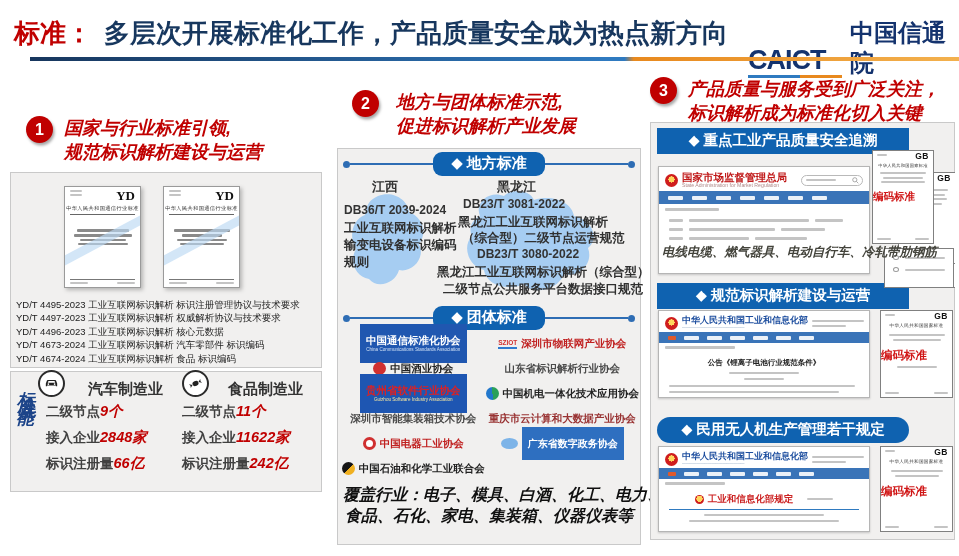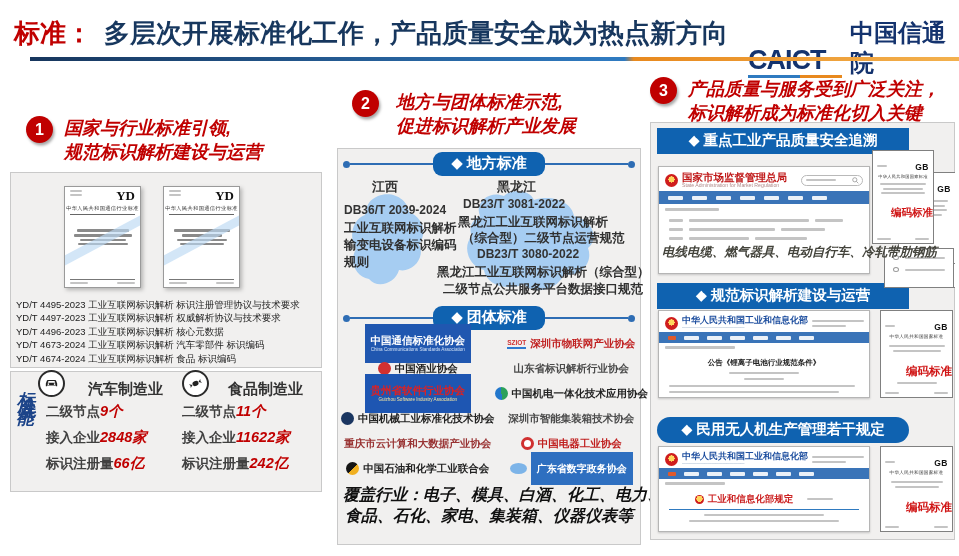--- a/index.html
+++ b/index.html
@@ -105,27 +105,27 @@
   .caption { position:absolute; z-index:6; font-size:12.5px; font-weight:bold; font-style:italic; color:#44443c; white-space:nowrap; }
   .rows { padding:4px 10px; display:flex; flex-direction:column; gap:6px; }
   .rrow { display:flex; gap:6px; align-items:center; }
   .notice { text-align:center; font-size:7.5px; font-weight:bold; color:#222; margin-top:6px; white-space:nowrap; }
   .notice3 { display:flex; align-items:center; justify-content:center; gap:4px; margin-top:5px; }
   .notice3 .emb { width:9px; height:9px; }
   .notice3 .tx { font-size:9.5px; font-weight:bold; color:#c22; white-space:nowrap; }
   .bluehr { border-top:1.5px solid #2f7ac0; margin:3px 10px 0; }
   .cbar { margin:4px auto 0; }
   .gb-doc { position:absolute; background:#fff; border:1px solid #808080; overflow:hidden; }
-  .gb-top { display:flex; justify-content:space-between; padding:11px 4px 0; }
+  .gb-top { display:flex; justify-content:space-between; padding:0 4px 0; }
   .gb-top .b { width:10px; height:2px; margin-top:3px; }
   .gb-lab { font-weight:bold; font-size:8.5px; color:#111; letter-spacing:.5px; }
   .gb-head { font-size:4.6px; color:#333; text-align:center; white-space:nowrap; margin-top:2px; letter-spacing:.3px; }
   .gb-mid { display:flex; flex-direction:column; align-items:center; gap:2.5px; margin-top:6px; }
   .gb-mid .b { height:2px; }
-  .code-std { color:#d01616; font-weight:bold; font-size:11.5px; text-align:right; margin-top:12px; white-space:nowrap; }
+  .code-std { color:#d01616; font-weight:bold; font-size:11.5px; text-align:left; margin-top:7px; white-space:nowrap; }
   .gb-bot { position:absolute; bottom:3px; left:4px; right:4px; display:flex; justify-content:space-between; }
   .gb-bot .b { width:14px; height:2px; }
 </style>
 </head>
 <body>
 
 <div class="page">
 
   <div class="hdr-title">
     <span class="hdr-red">标准：</span><span class="hdr-blue">多层次开展标准化工作，产品质量安全成为热点新方向</span>
@@ -308,42 +308,38 @@
       <span class="ablock guizhou">
         <span class="aname">贵州省软件行业协会</span>
         <span class="en">Guizhou Software Industry Association</span>
       </span>
     </div>
     <div class="acell">
       <span class="ic ic-round ic-jidian"></span>
       <span class="aname">中国机电一体化技术应用协会</span>
     </div>
     <div class="acell">
-      <span class="ic ic-round ic-jixie"></span>
-      <span class="aname">中国机械工业标准化技术协会</span>
-    </div>
-    <div class="acell">
       <span class="aname gray">深圳市智能集装箱技术协会</span>
     </div>
     <div class="acell">
       <span class="aname brown">重庆市云计算和大数据产业协会</span>
     </div>
     <div class="acell">
       <span class="ic ic-dianqi"></span>
       <span class="aname red">中国电器工业协会</span>
-    </div>
-    <div class="acell">
-      <span class="ic ic-shiyou"></span>
-      <span class="aname">中国石油和化学工业联合会</span>
     </div>
     <div class="acell">
       <span class="ic ic-oval"></span>
       <span class="ablock gddga">
         <span class="aname">广东省数字政务协会</span>
       </span>
+    </div>
+    <div class="acell">
+      <span class="ic ic-shiyou"></span>
+      <span class="aname">中国石油和化学工业联合会</span>
     </div>
   </div>
 
   <div class="coverage" style="left:343px;top:485px;">覆盖行业：电子、模具、白酒、化工、电力、</div>
   <div class="coverage" style="left:343px;top:506px;">食品、石化、家电、集装箱、仪器仪表等</div>
 
   <div class="numc" style="left:650px;top:77px;">3</div>
   <div class="sect" style="left:688px;top:77px;">
     <div>产品质量与服务受到广泛关注，</div>
     <div>标识解析成为标准化切入关键</div>

